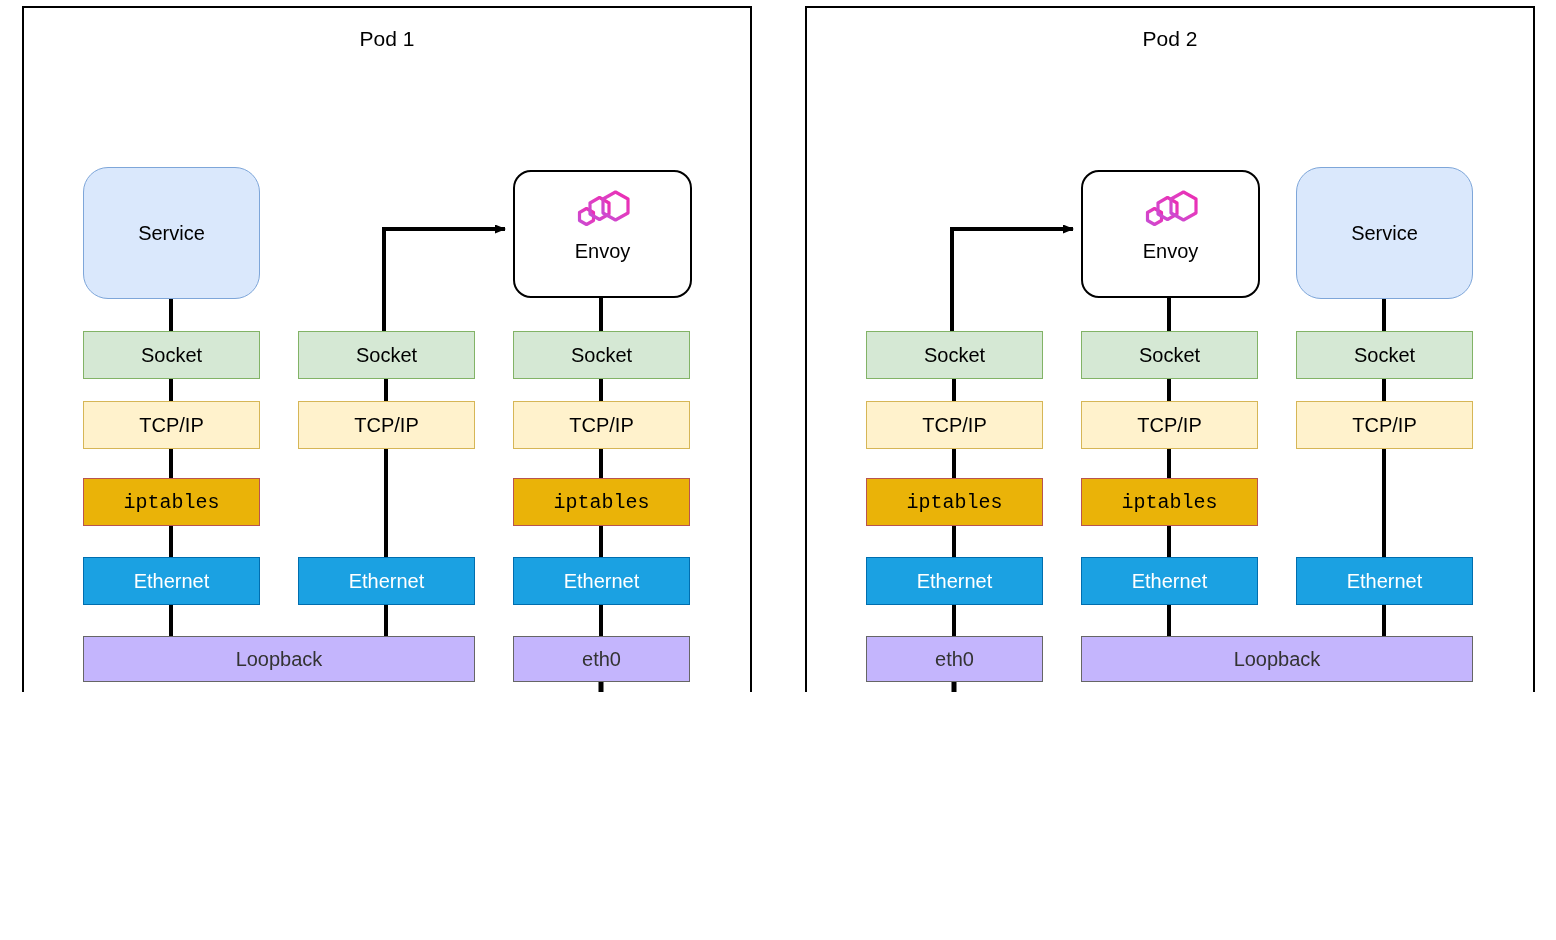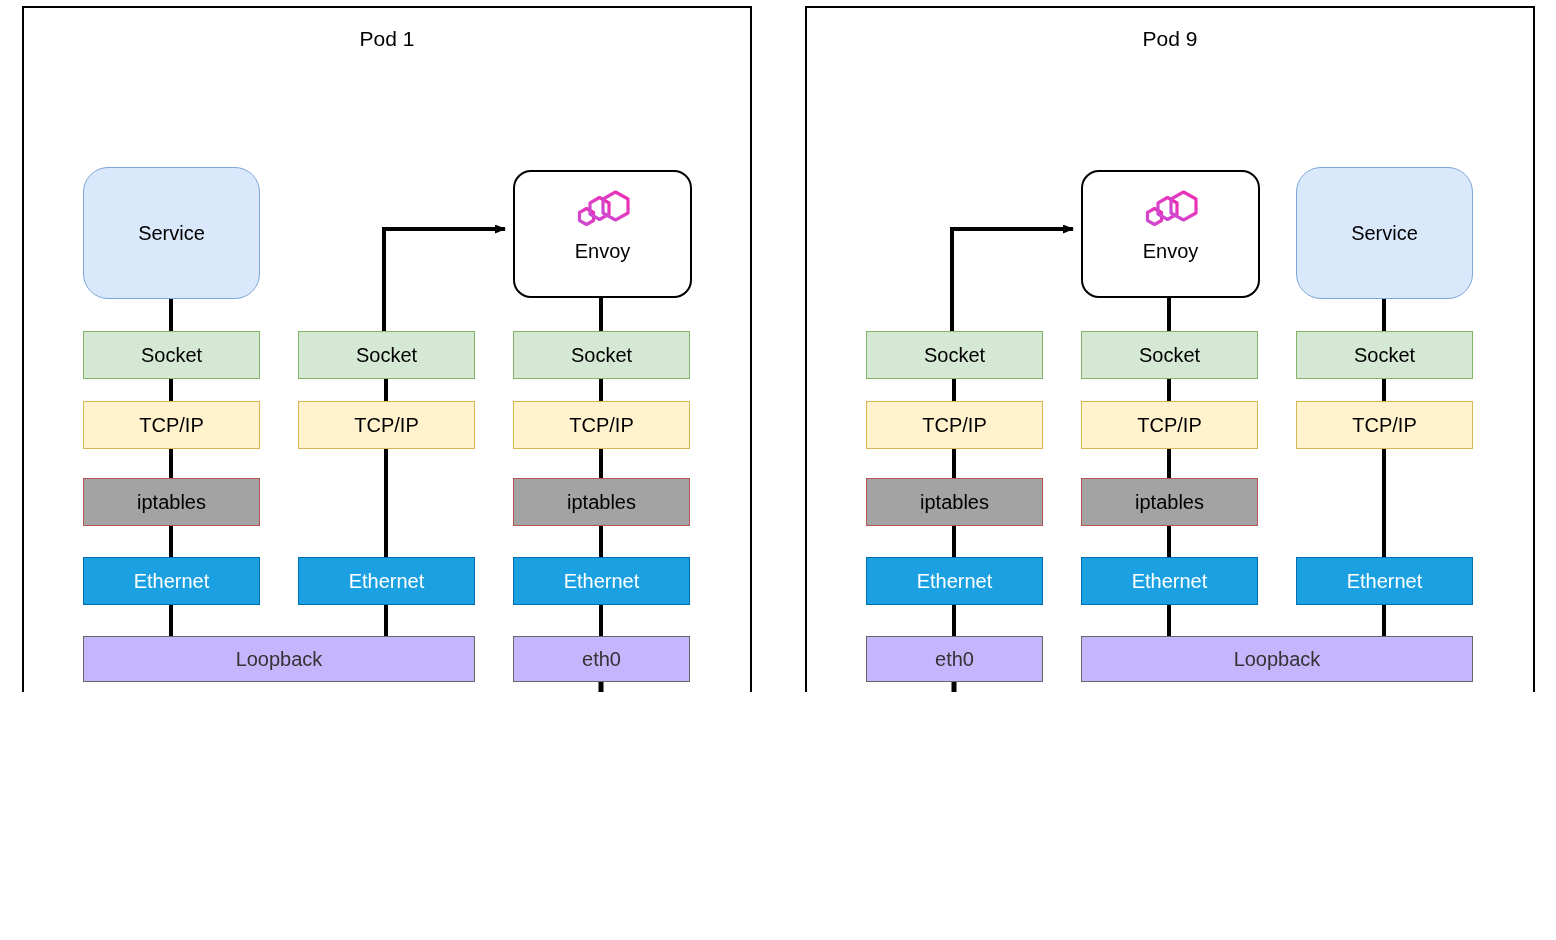--- a/index.html
+++ b/index.html
@@ -61,22 +61,23 @@
   }
   .nb-socket {
     background: #d5e8d4;
     border: 1.5px solid #82b366;
   }
   .nb-tcpip {
     background: #fff2cc;
     border: 1.5px solid #d6b656;
   }
   .nb-iptables {
-    background: #a3a3a3;
+    background: #eab308;
     border: 1.5px solid #b85450;
+    font-family: Liberation Mono, monospace;
   }
   .nb-ethernet {
     background: #1ba1e2;
     border: 1.5px solid #006eaf;
     color: #ffffff;
   }
   .nb-iface {
     background: #c4b5fd;
     border: 1.5px solid #666666;
     color: #333333;
@@ -208,21 +209,21 @@
   <div class="vline" style="left:599px; top:603px; height:34px;"></div>
 
   <div class="nodebox nb-iface" style="left:83px; top:636px; width:392px; height:46px;">
     <span>Loopback</span>
   </div>
   <div class="nodebox nb-iface" style="left:513px; top:636px; width:177px; height:46px;">
     <span>eth0</span>
   </div>
 
   <div class="pod" style="left:805px; top:6px; width:730px; height:712px;">
-    <div class="pod-title">Pod 9</div>
+    <div class="pod-title">Pod 2</div>
   </div>
 
   <div class="nodebox nb-socket" style="left:866px; top:331px; width:177px; height:48px;">
     <span>Socket</span>
   </div>
   <div class="vline" style="left:952px; top:377px; height:26px;"></div>
 
   <div class="nodebox nb-tcpip" style="left:866px; top:401px; width:177px; height:48px;">
     <span>TCP/IP</span>
   </div>

